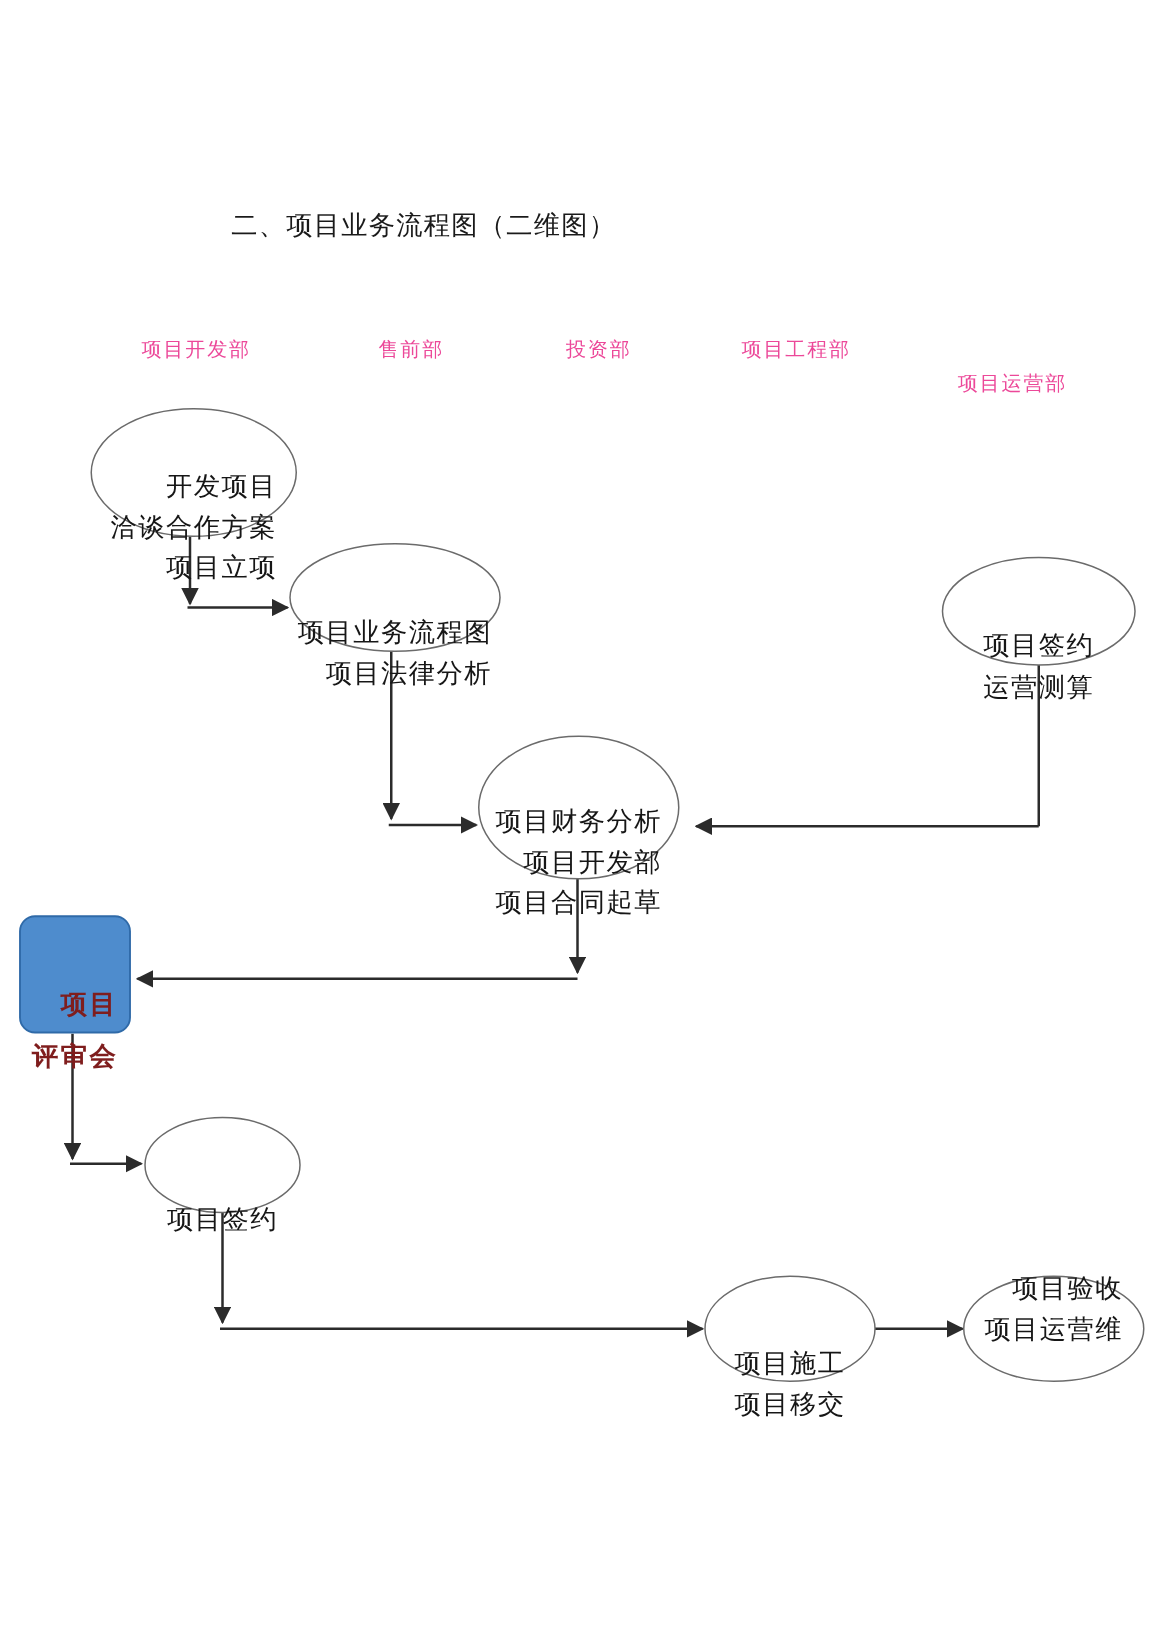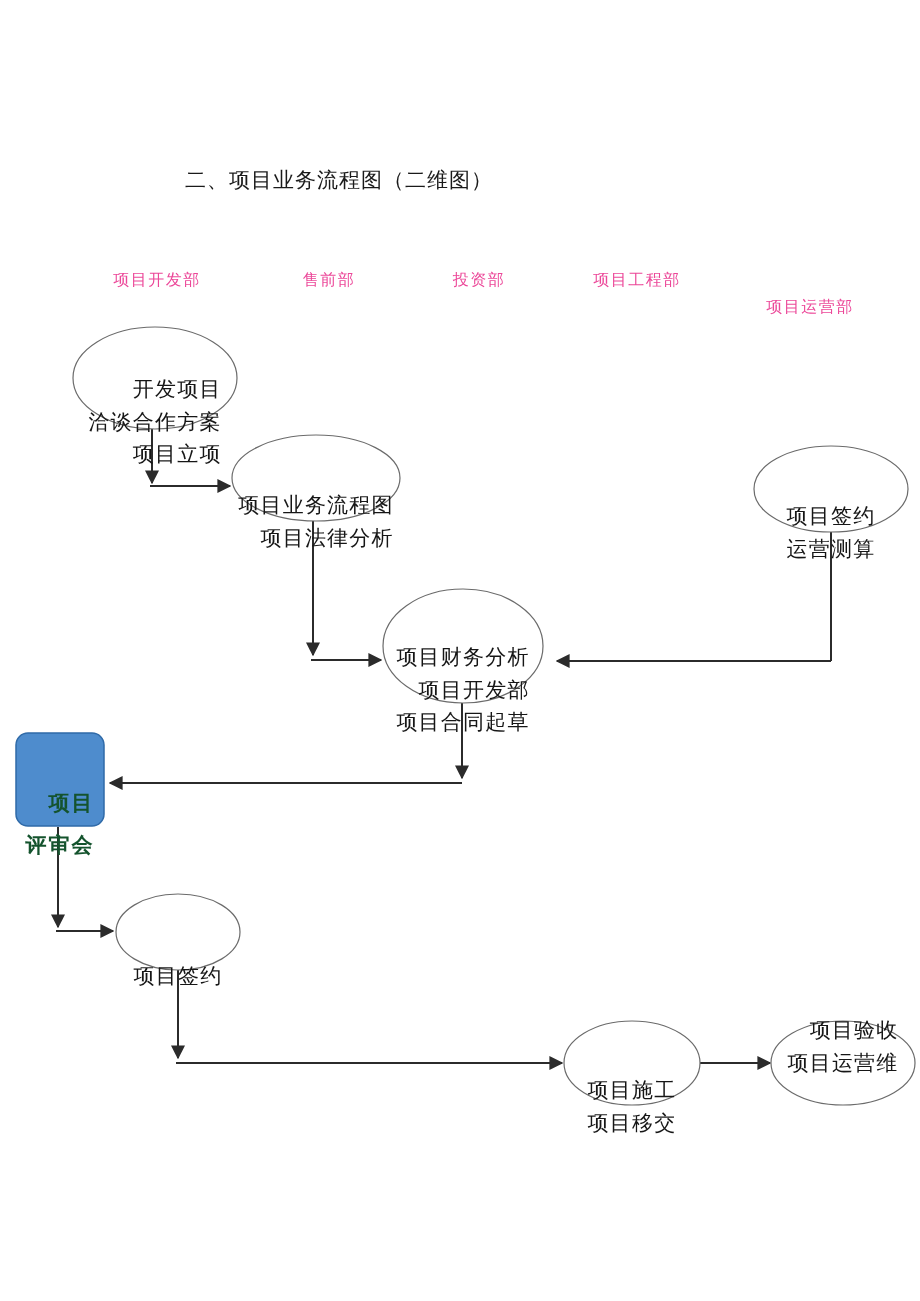--- a/index.html
+++ b/index.html
@@ -53,21 +53,21 @@
     font-family: "DejaVu Serif", "Liberation Serif", serif;
     font-size: 21px;
     color: #161616;
     letter-spacing: 1.2px;
     line-height: 1.55;
     white-space: nowrap;
     pointer-events: none;
     margin-top: 44px;
   }
   .node-label.on-blue {
-    color: #14532d;
+    color: #7f1d1d;
     font-weight: 600;
     line-height: 2.0;
     letter-spacing: 2px;
   }
 </style>
 </head>
 <body>
 
 <div id="page">
 

